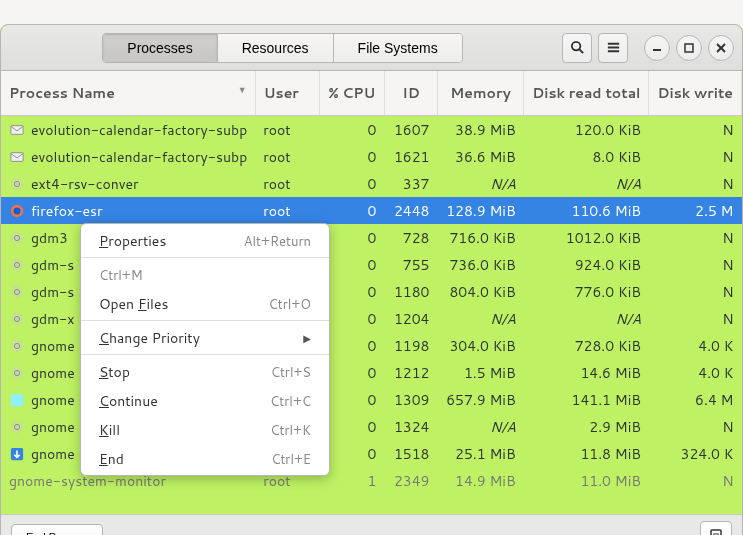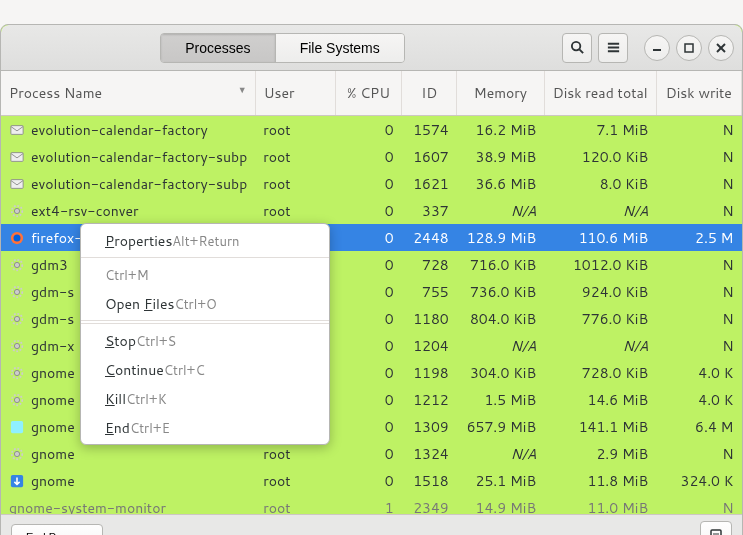--- a/index.html
+++ b/index.html
@@ -84,21 +84,21 @@
     table {
       width: 100%;
       border-collapse: collapse;
     }
     thead th {
       background: #f6f5f4;
       border-bottom: 1px solid #cdc7c2;
       border-right: 1px solid #e1ddda;
       padding: 12px 8px;
       text-align: left;
-      font-weight: normal;
+      font-weight: bold;
       color: #555;
       white-space: nowrap;
       height: 30px;
     }
     thead th.right { text-align: center; }
     thead th .sort-indicator {
       float: right;
       font-size: 9px;
       color: #888;
     }
@@ -169,22 +169,23 @@
       width: 250px;
       background: #fff;
       border: 1px solid #b6b6b3;
       border-radius: 6px;
       box-shadow: 0 3px 12px rgba(0,0,0,0.25);
       padding: 2px 0;
       z-index: 100;
     }
     .menu-item {
       display: flex;
-      align-items: center;
-      padding: 6px 24px;
+      justify-content: space-between;
+      align-items: center;
+      padding: 6px 18px;
       cursor: pointer;
       height: 29px;
     }
     .menu-item .accel { color: #888; font-size: 13px; }
     .menu-item .sub { color: #555; font-size: 10px; }
     .menu-sep {
       height: 1px;
       background: #e1ddda;
       margin: 2px 0;
     }
@@ -192,20 +193,21 @@
   </style>
 </head>
 <body>
 
 <div class="window">
 
   <div class="headerbar">
     <div class="spacer"></div>
     <div class="tab-group">
       <button class="tab-btn active">Processes</button>
+      <button class="tab-btn">Resources</button>
       <button class="tab-btn">File Systems</button>
     </div>
     <div class="spacer"></div>
     <div class="hb-btn">
       <svg width="15" height="15" viewBox="0 0 16 16">
           <circle cx="6.5" cy="6.5" r="4.5" fill="none" stroke="#2e3436" stroke-width="2"></circle>
           <line x1="10" y1="10" x2="14" y2="14" stroke="#2e3436" stroke-width="2"></line>
         </svg>
     </div>
     <div class="hb-btn">
@@ -253,39 +255,20 @@
       <tbody id="tbody">
           <tr>
             <td>
               <span class="proc-cell">
                 <span class="picon">
                   <svg width="14" height="14" viewBox="0 0 16 16">
                     <rect x="1" y="3" width="14" height="10" rx="1" fill="#eee" stroke="#888"></rect>
                     <path d="M1 4 L8 9 L15 4" fill="none" stroke="#888"></path>
                   </svg>
                 </span>
-                <span>evolution-calendar-factory</span>
-              </span>
-            </td>
-            <td>root</td>
-            <td class="right">0</td>
-            <td class="right">1574</td>
-            <td class="right">16.2 MiB</td>
-            <td class="right">7.1 MiB</td>
-            <td class="right">N</td>
-          </tr>
-          <tr>
-            <td>
-              <span class="proc-cell">
-                <span class="picon">
-                  <svg width="14" height="14" viewBox="0 0 16 16">
-                    <rect x="1" y="3" width="14" height="10" rx="1" fill="#eee" stroke="#888"></rect>
-                    <path d="M1 4 L8 9 L15 4" fill="none" stroke="#888"></path>
-                  </svg>
-                </span>
                 <span>evolution-calendar-factory-subp</span>
               </span>
             </td>
             <td>root</td>
             <td class="right">0</td>
             <td class="right">1607</td>
             <td class="right">38.9 MiB</td>
             <td class="right">120.0 KiB</td>
             <td class="right">N</td>
           </tr>
@@ -555,20 +538,24 @@
   </div>
   <div class="menu-sep"></div>
   <div class="menu-item">
     <span class="accel">Ctrl+M</span>
   </div>
   <div class="menu-item">
     <span>Open <span class="u">F</span>iles</span>
     <span class="accel">Ctrl+O</span>
   </div>
   <div class="menu-sep"></div>
+  <div class="menu-item">
+    <span><span class="u">C</span>hange Priority</span>
+    <span class="sub">▶</span>
+  </div>
   <div class="menu-sep"></div>
   <div class="menu-item">
     <span><span class="u">S</span>top</span>
     <span class="accel">Ctrl+S</span>
   </div>
   <div class="menu-item">
     <span><span class="u">C</span>ontinue</span>
     <span class="accel">Ctrl+C</span>
   </div>
   <div class="menu-item">

